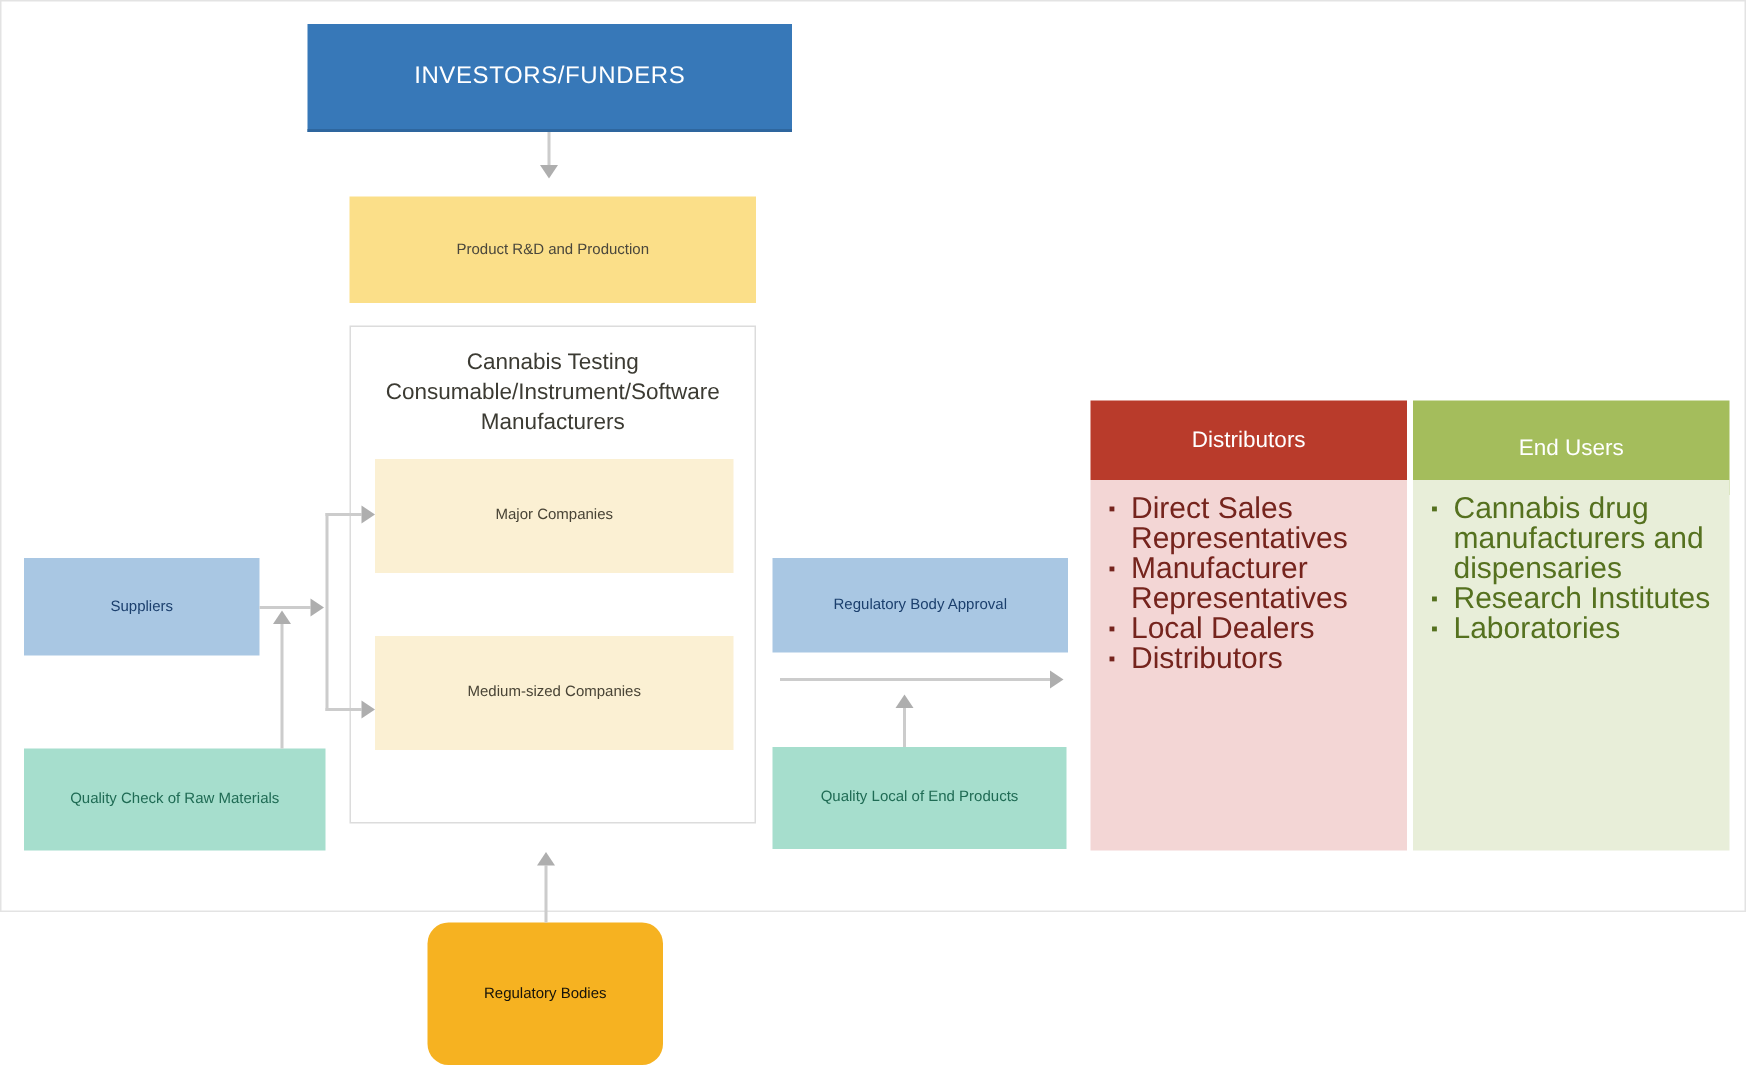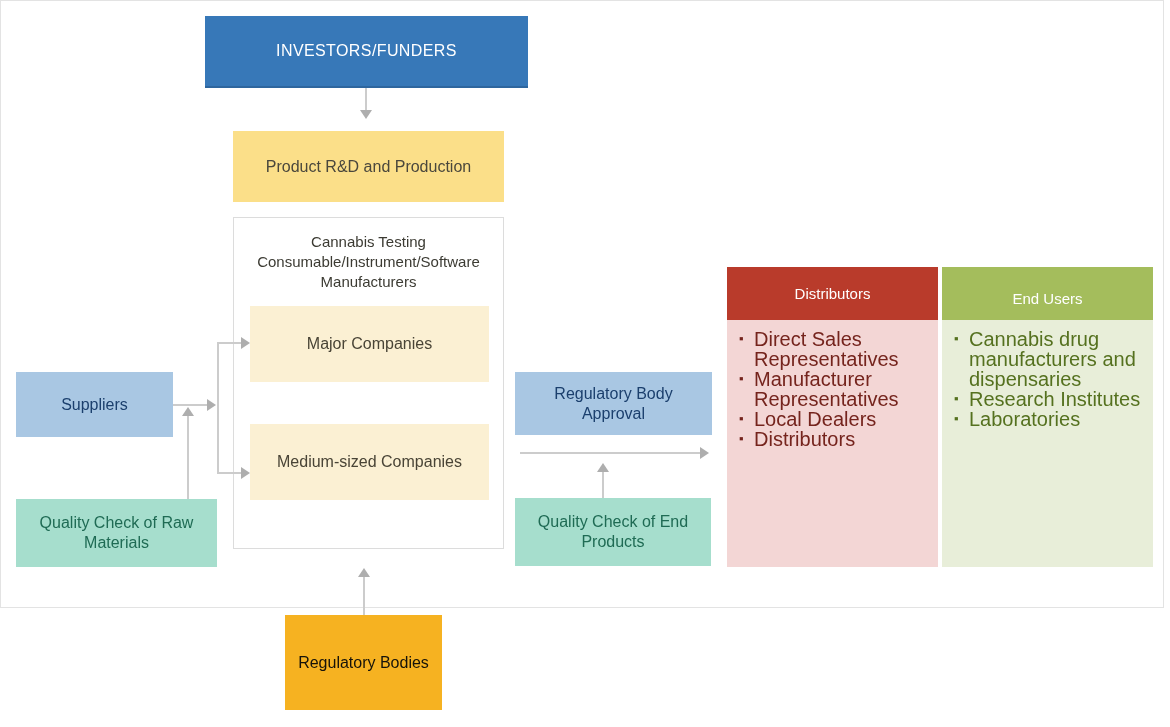--- a/index.html
+++ b/index.html
@@ -16,21 +16,21 @@
   .frame {
     left: 0; top: 118; width: 1164px; height: 608px;
     border: 1px solid #e3e3e3;
     background: #ffffff;
   }
 
   
   .node {
     display: flex; align-items: center; justify-content: center;
     text-align: center;
-    font-size: 16px; line-height: 20px;
+    font-size: 10px; line-height: 20px;
   }
 
   .investors {
     left: 205px; top: 16px; width: 323px; height: 72px;
     background: #3778b8; border-radius: 0;
     border-bottom: 2px solid #2e669e;
     color: #ffffff; font-size: 16px; letter-spacing: 0.4px;
   }
   .product-rd {
     left: 233px; top: 131px; width: 271px; height: 71px;
@@ -68,21 +68,21 @@
     background: #a9c7e3; color: #1b3f6d;
     padding: 0 26px;
   }
   .qc-end {
     left: 515px; top: 498px; width: 196px; height: 68px;
     background: #a6decd; color: #1f6b54;
     padding: 0 22px;
   }
   .reg-bodies {
     left: 285px; top: 615px; width: 157px; height: 95px;
-    background: #f6b221; color: #16130a;
+    background: #f6b221; color: #16130a; border-radius: 14px;
   }
 
   
   .panel-header {
     display: flex; align-items: center; justify-content: center;
     color: #ffffff; font-size: 15px;
   }
   .dist-header {
     left: 727px; top: 267px; width: 211px; height: 53px;
     background: #b93b2b;
@@ -164,21 +164,21 @@
 <div class="abs head head-up" style="left:182px; top:407px;"></div>
 
 <div class="abs node reg-approval">
   <span>Regulatory Body Approval</span>
 </div>
 
 <div class="abs hline" style="left:520px; top:452px; width:180px;"></div>
 <div class="abs head head-right" style="left:700px; top:447px;"></div>
 
 <div class="abs node qc-end">
-  <span>Quality Check of End Products</span>
+  <span>Quality Local of End Products</span>
 </div>
 <div class="abs vline" style="left:602px; top:472px; height:26px;"></div>
 <div class="abs head head-up" style="left:597px; top:463px;"></div>
 
 <div class="abs node reg-bodies">
   <span>Regulatory Bodies</span>
 </div>
 <div class="abs vline" style="left:363px; top:577px; height:38px;"></div>
 <div class="abs head head-up" style="left:358px; top:568px;"></div>
 

